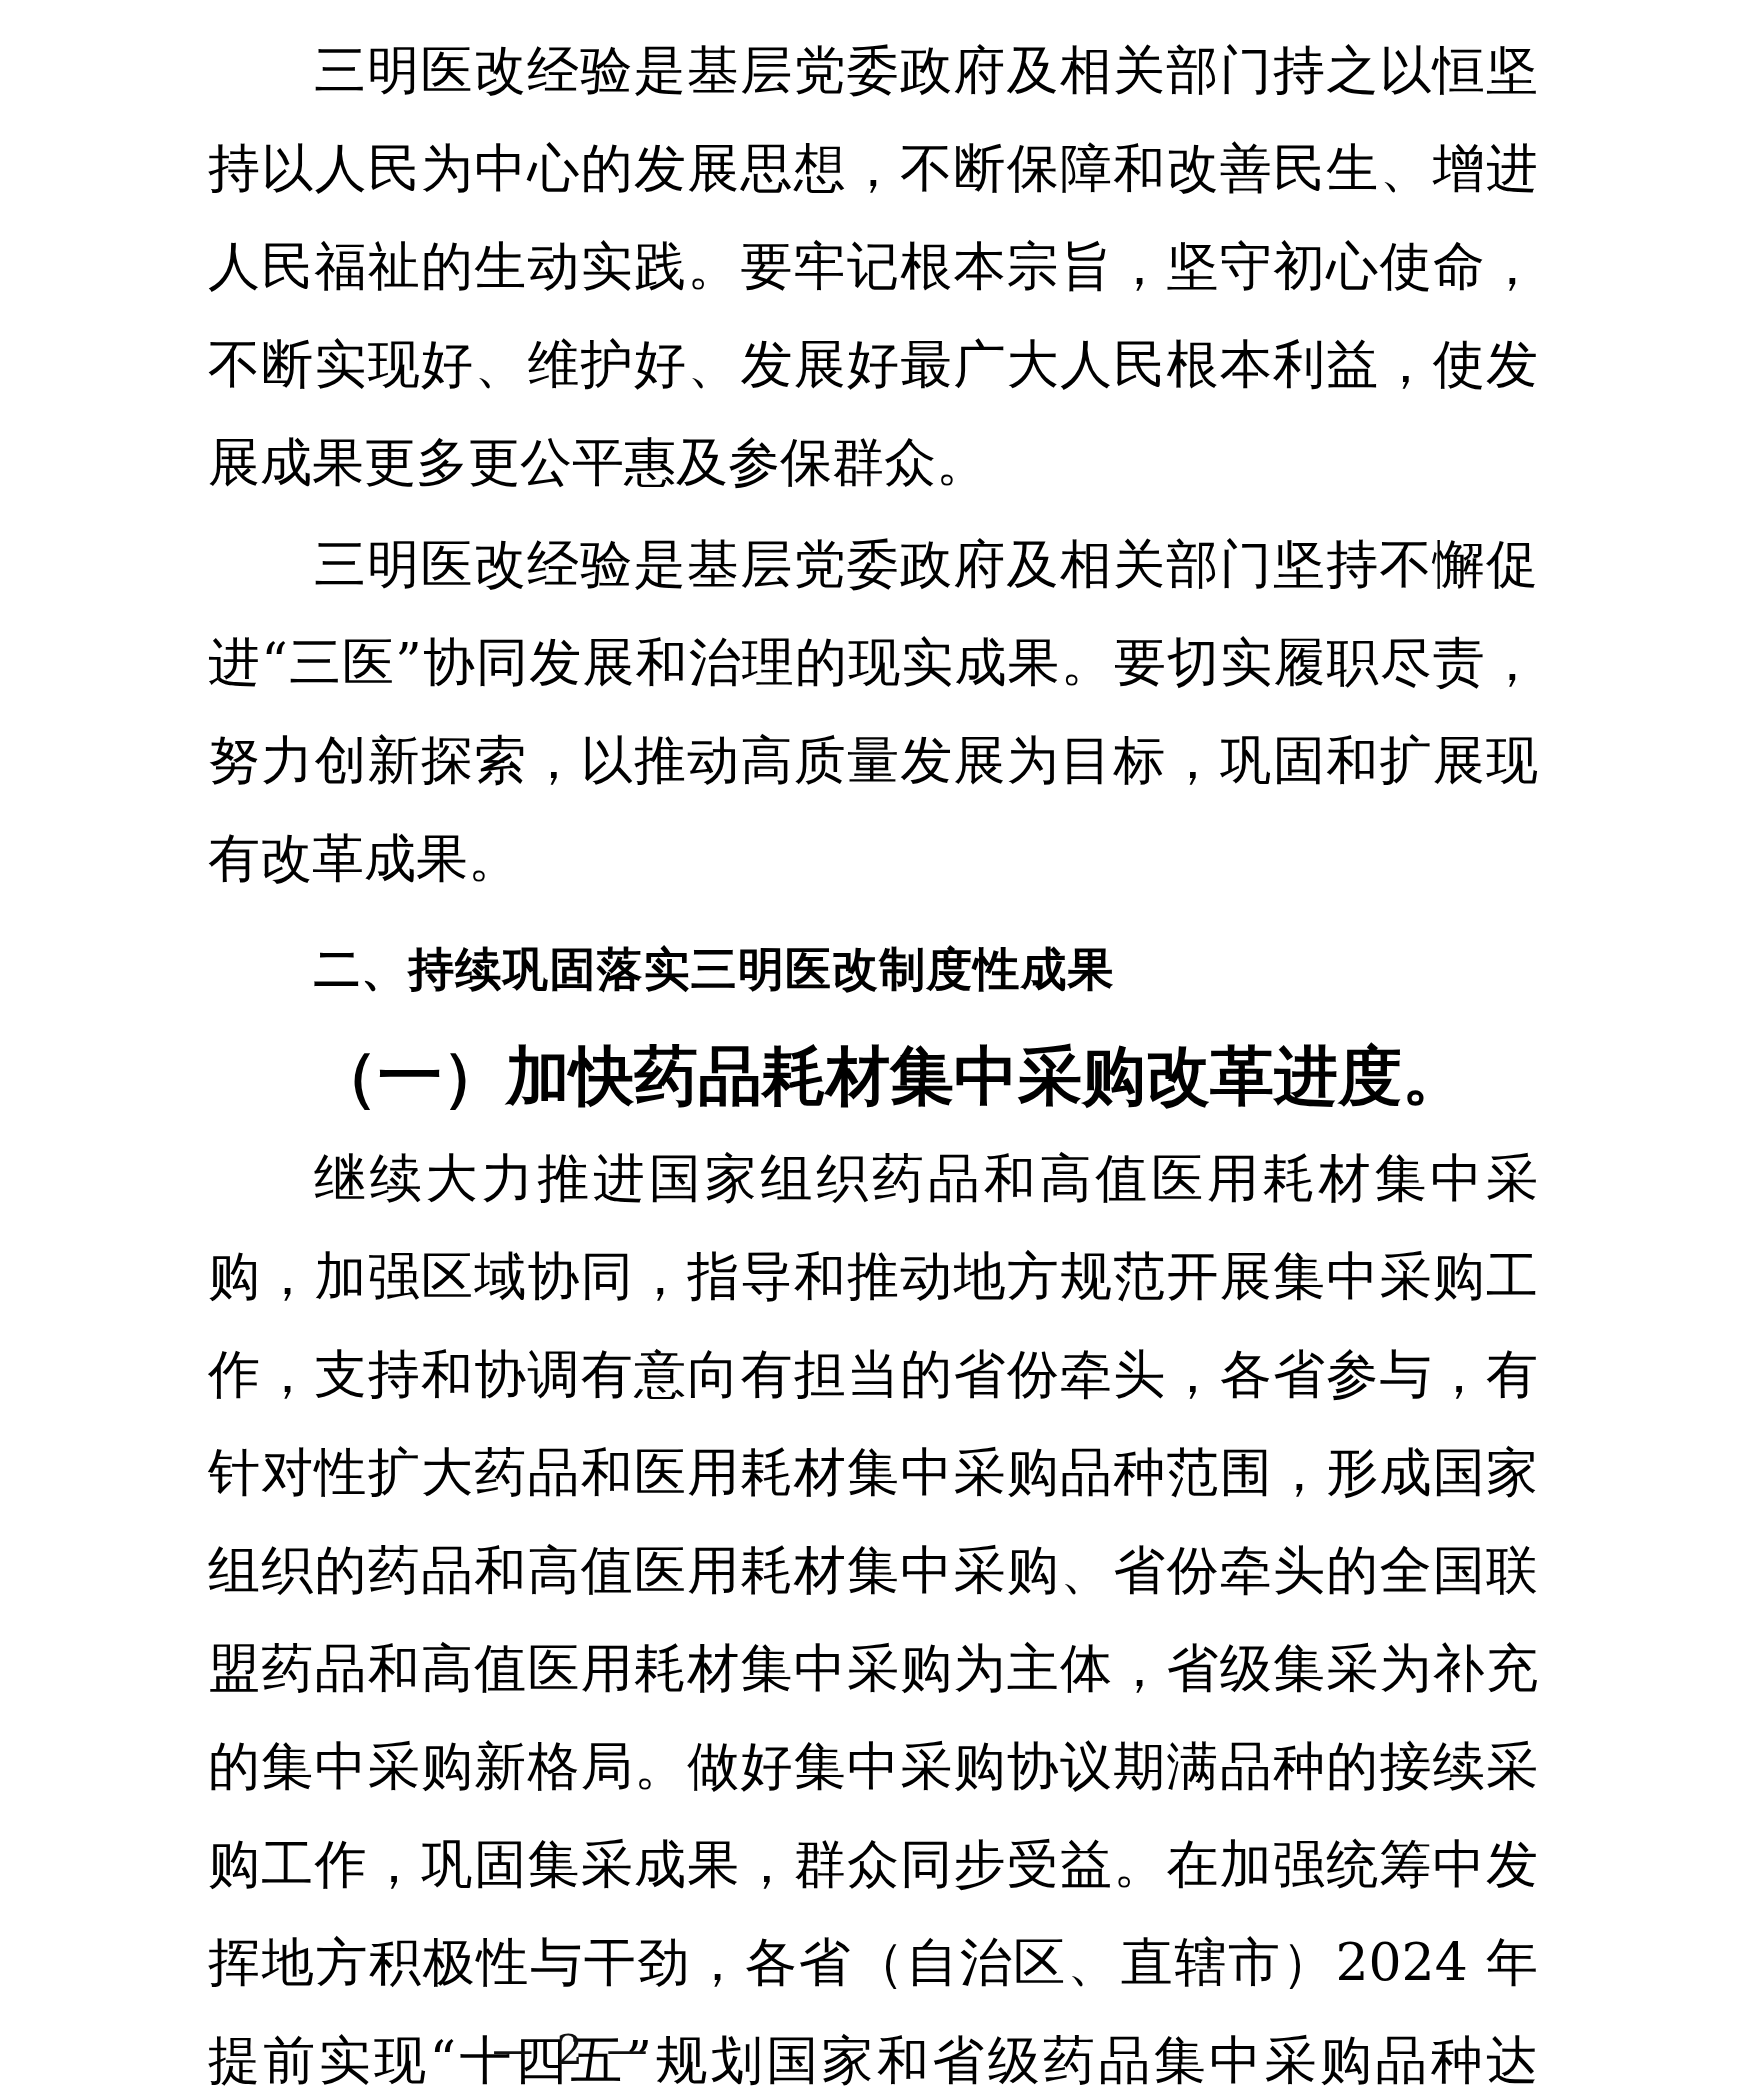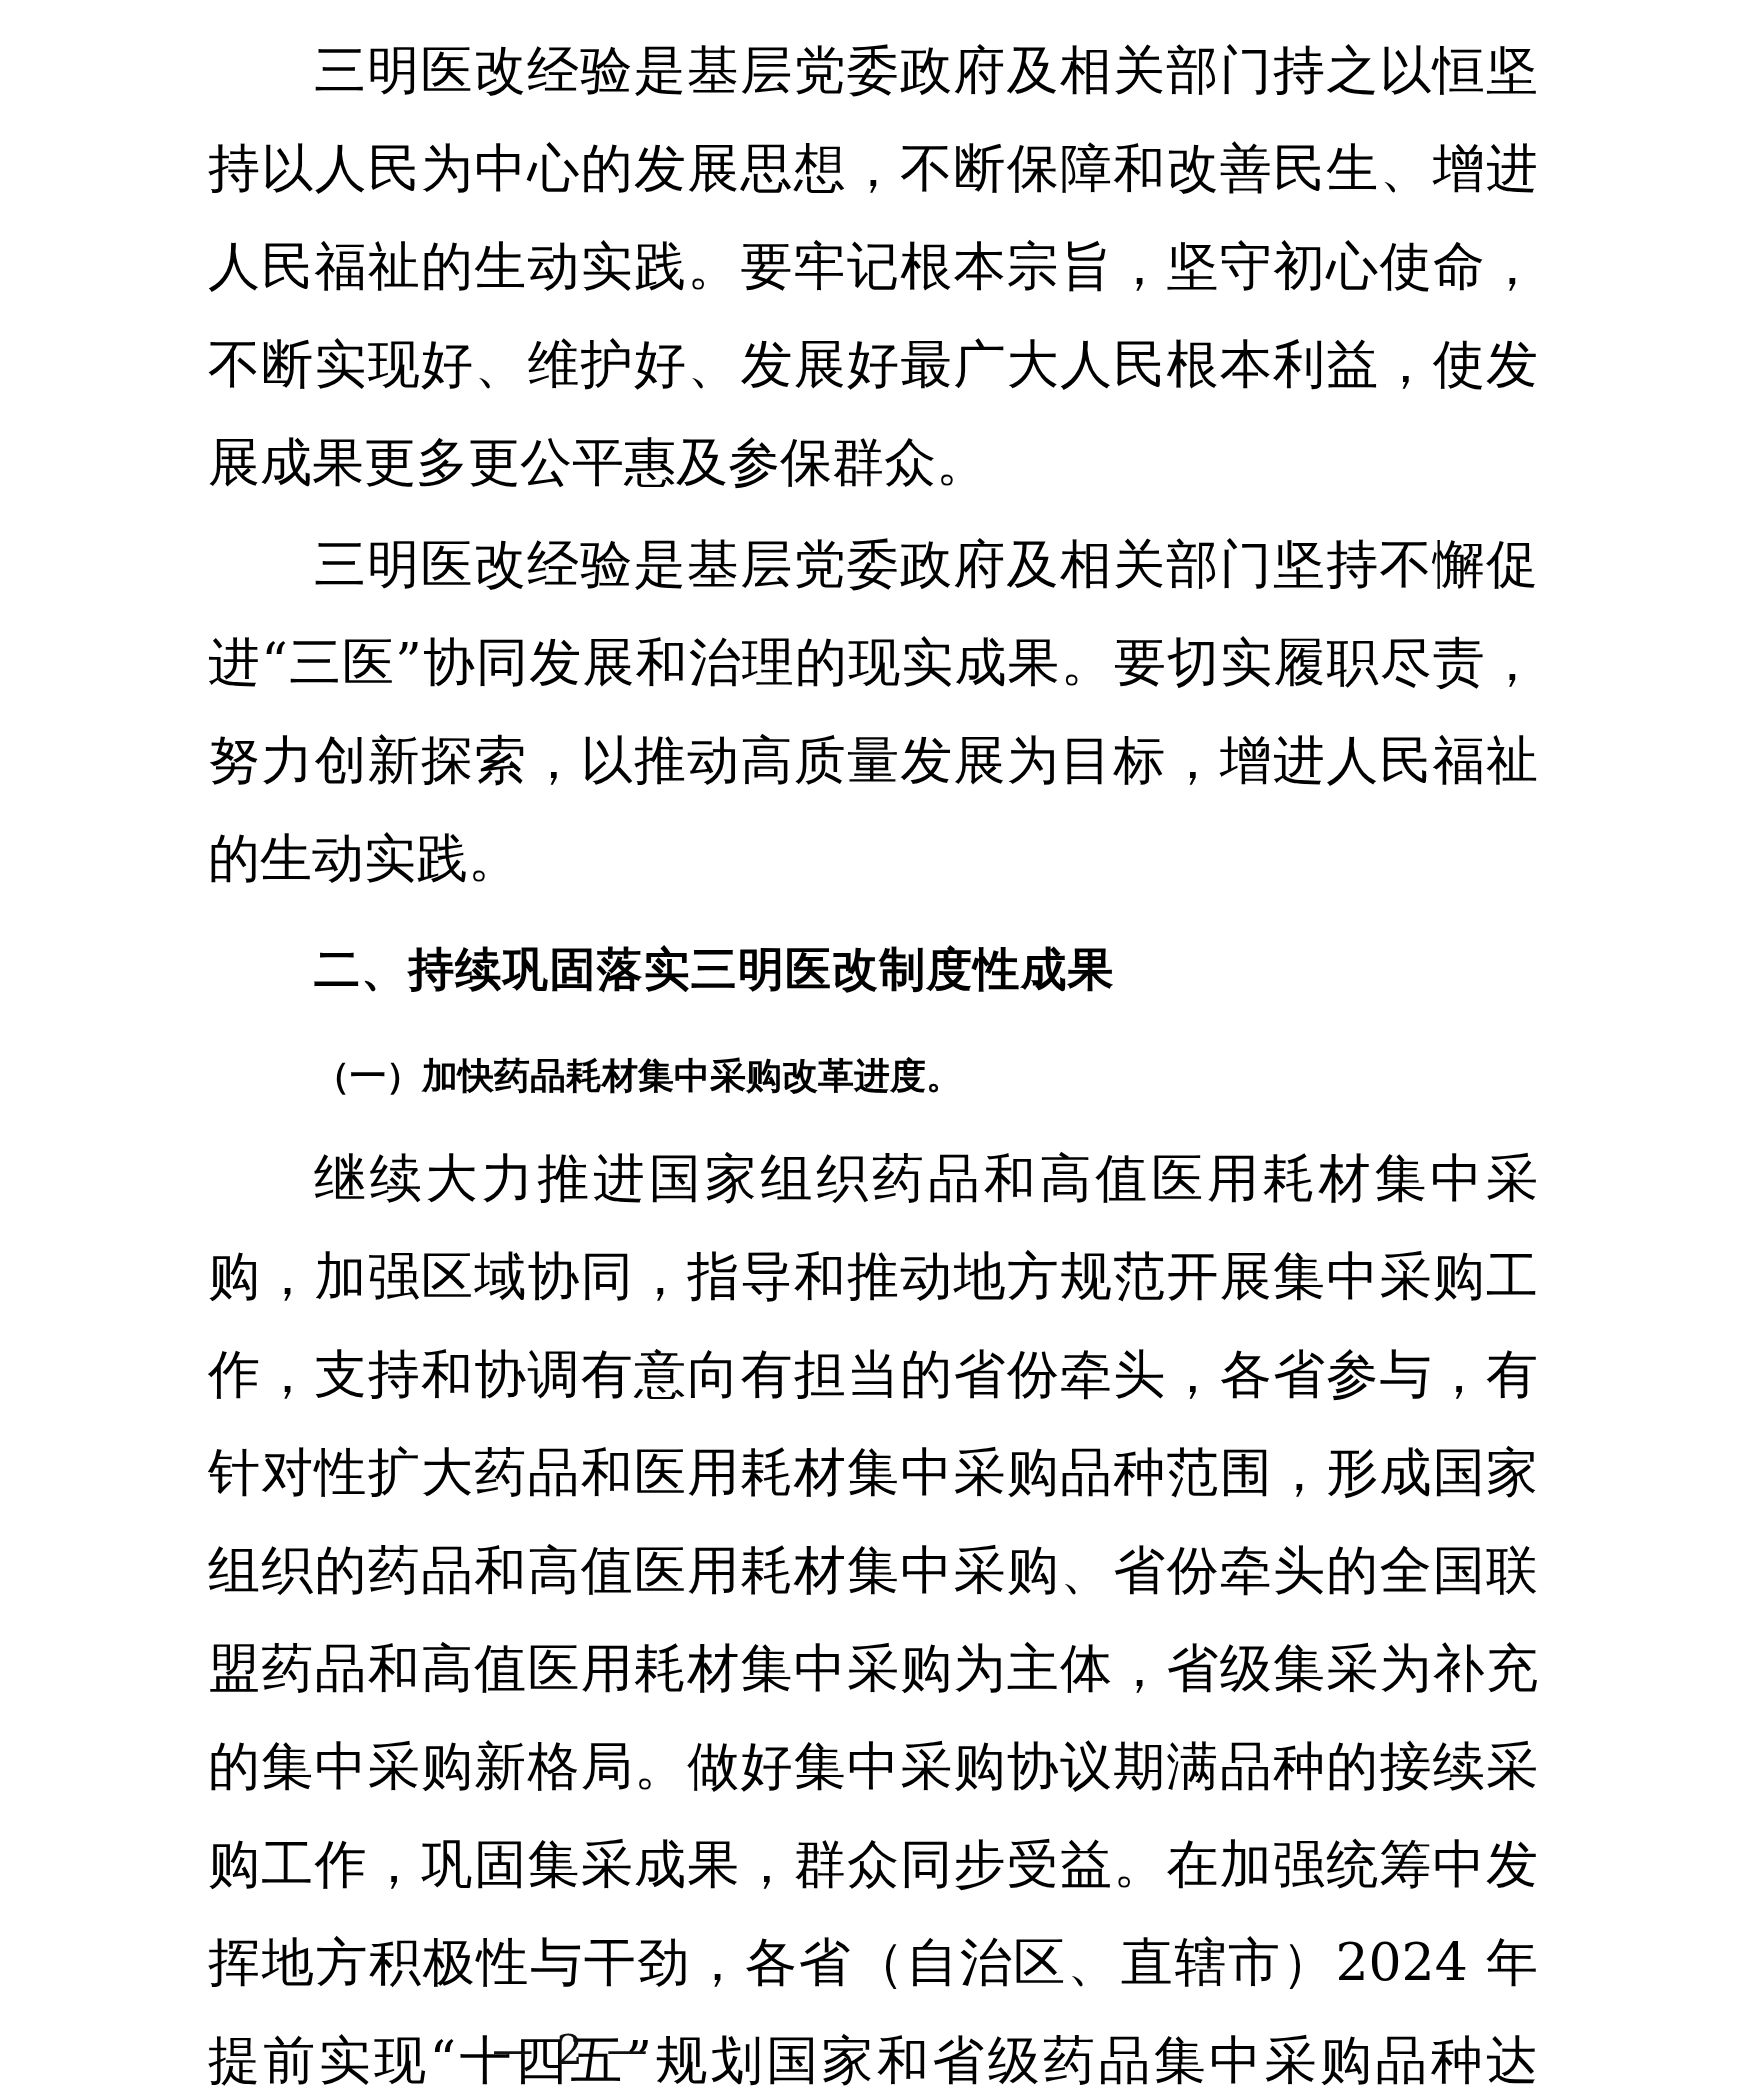--- a/index.html
+++ b/index.html
@@ -43,21 +43,21 @@
     font-size: 46px;
     line-height: 98px;
     text-indent: 106px;
     font-weight: bold;
     text-align: left;
     font-family: "DejaVu Sans", "Liberation Sans", sans-serif;
     letter-spacing: 1.1px;
   }
   p.subheading {
     margin: 9.5px 0 3.2px 0;
-    font-size: 36px;
+    font-size: 64px;
     line-height: 98px;
     text-indent: 106px;
     font-weight: bold;
     text-align: left;
     font-family: "DejaVu Sans", "Liberation Sans", sans-serif;
   }
   .page-number {
     position: absolute;
     left: 0;
     right: 0;
@@ -72,21 +72,21 @@
   }
 </style>
 </head>
 <body>
 
 <div class="page">
   <div class="doc-body">
 
     <p class="para">三明医改经验是基层党委政府及相关部门持之以恒坚持以人民为中心的发展思想，不断保障和改善民生、增进人民福祉的生动实践。要牢记根本宗旨，坚守初心使命，不断实现好、维护好、发展好最广大人民根本利益，使发展成果更多更公平惠及参保群众。</p>
 
-    <p class="para">三明医改经验是基层党委政府及相关部门坚持不懈促进“三医”协同发展和治理的现实成果。要切实履职尽责，努力创新探索，以推动高质量发展为目标，增进人民福祉的生动实践。</p>
+    <p class="para">三明医改经验是基层党委政府及相关部门坚持不懈促进“三医”协同发展和治理的现实成果。要切实履职尽责，努力创新探索，以推动高质量发展为目标，巩固和扩展现有改革成果。</p>
 
     <h2 class="heading">二、持续巩固落实三明医改制度性成果</h2>
 
 
     <p class="subheading">（一）加快药品耗材集中采购改革进度。</p>
 
     <p class="para">继续大力推进国家组织药品和高值医用耗材集中采购，加强区域协同，指导和推动地方规范开展集中采购工作，支持和协调有意向有担当的省份牵头，各省参与，有针对性扩大药品和医用耗材集中采购品种范围，形成国家组织的药品和高值医用耗材集中采购、省份牵头的全国联盟药品和高值医用耗材集中采购为主体，省级集采为补充的集中采购新格局。做好集中采购协议期满品种的接续采购工作，巩固集采成果，群众同步受益。在加强统筹中发挥地方积极性与干劲，各省（自治区、直辖市）2024 年提前实现“十四五”规划国家和省级药品集中采购品种达 500 个以</p>
 
   </div>
 

